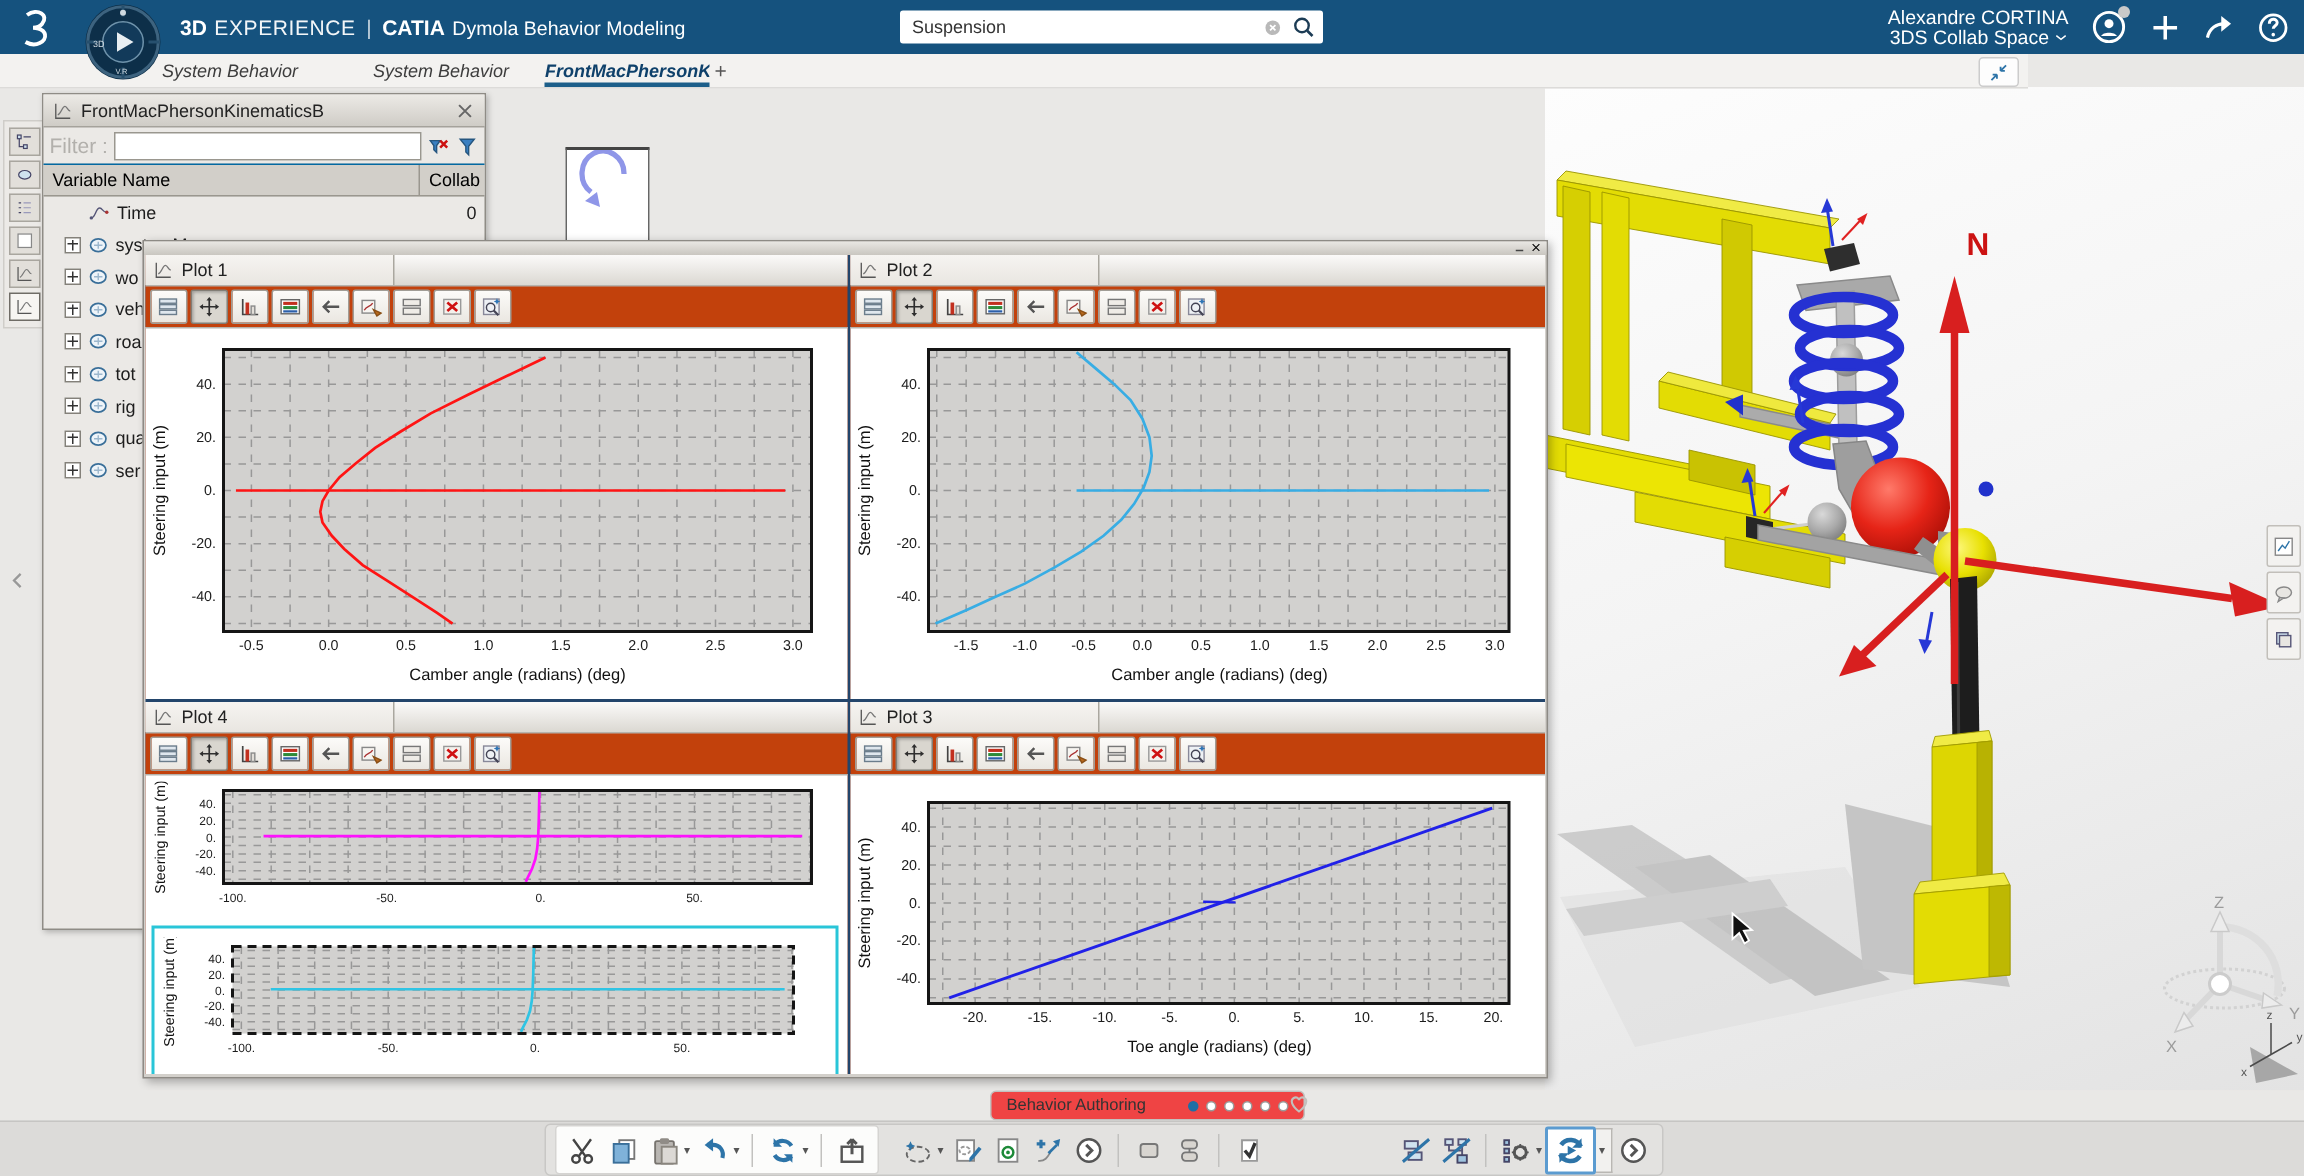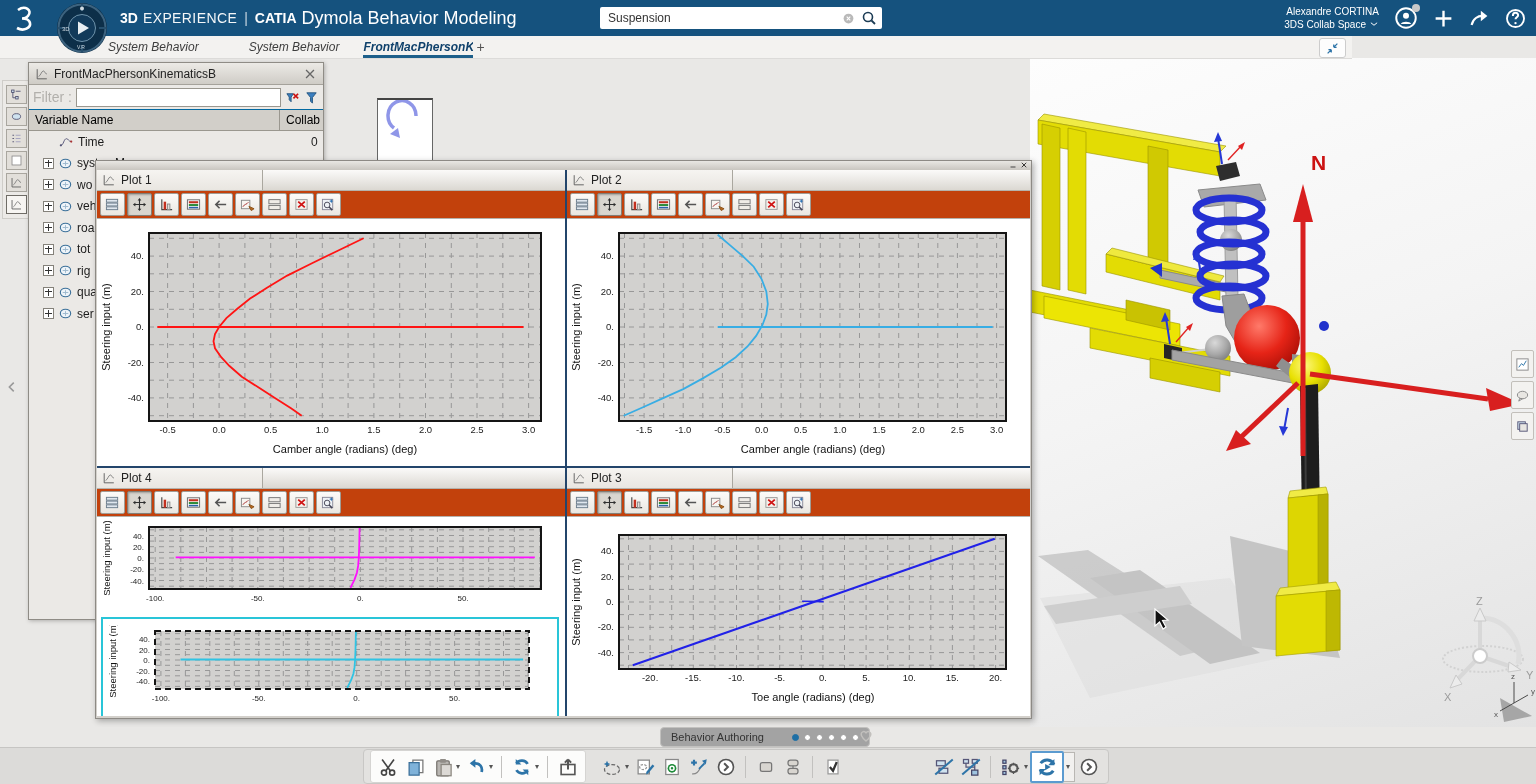--- a/index.html
+++ b/index.html
@@ -9,27 +9,27 @@
   [data-icon]{display:inline-flex;width:15px;height:15px;flex:none}
 
   
   .topbar{position:absolute;left:0;top:0;width:1536px;height:36px;background:#15527e;color:#fff;z-index:30}
   .logo3ds{position:absolute;left:8px;top:3px;width:38px;height:30px}
   .compass-logo{position:absolute;left:56px;top:2px;width:52px;height:52px;z-index:40}
   .brand{position:absolute;left:120px;top:0;height:36px;display:flex;align-items:center;font-size:14px;gap:5px;white-space:nowrap}
   .brand .b1,.brand .b3{font-weight:bold}
   .brand .b2{font-weight:normal;letter-spacing:.4px;opacity:.95}
   .brand .sep{opacity:.75;margin:0 2px}
-  .brand .b4{font-size:18px}
+  .brand .b4{font-size:13px}
   .search{position:absolute;left:600px;top:7px;width:282px;height:22px;background:#fff;border-radius:2px;display:flex;align-items:center}
   .search input{border:0;outline:0;flex:1;font-size:12px;padding-left:8px;color:#333;background:transparent;font-family:"Liberation Sans",sans-serif}
   .search .s-clear{width:13px;height:13px;margin-right:6px}
   .search .s-mag{width:16px;height:16px;margin-right:5px;color:#1c3c55}
   .userarea{position:absolute;right:10px;top:0;height:36px;display:flex;align-items:center;gap:15px}
-  .uinfo{text-align:right;font-size:10px;line-height:13px;white-space:nowrap}
+  .uinfo{text-align:right;font-size:13px;line-height:13px;white-space:nowrap}
   .uinfo .chev{display:inline-flex;width:10px;height:10px;vertical-align:-1px;margin-left:3px}
   .uico{width:21px;height:21px;position:relative;color:#fff}
   .uico.avatar{width:24px;height:24px}
   .uico .badge{position:absolute;right:-2px;top:-2px;width:8px;height:8px;border-radius:50%;background:#c9c9c9}
 
   
   .tabbar{position:absolute;left:0;top:36px;width:1352px;height:22px;background:#f3f2f0;border-bottom:1px solid #dcdbd9;
           display:flex;align-items:flex-end;font-size:12px;z-index:20}
   .tab{font-style:italic;color:#3d3d3d;padding-bottom:4px;white-space:nowrap}
   .tab.t0{margin-left:108px}
@@ -103,21 +103,21 @@
   #ch-2{height:88px;margin-top:4px}
   #ch-3{height:84px}
   #ch-4{height:192px;margin-top:6px}
   .sel-box{margin:8px 4px 0 2px;border:2px solid #29c5d8;background:#fff;padding:6px 6px 12px 2px}
   .grid{stroke:#989898;stroke-width:1;stroke-dasharray:5 5}
   .tick{fill:#1c1c1c}
   .alabel{fill:#111}
 
   
   .pillrow{position:absolute;left:0;top:727px;width:1536px;height:20px;background:#e9e8e6;z-index:10}
-  .pill{position:absolute;left:660px;top:0;width:188px;height:18px;background:#a3a3a3;border:1px solid #c2c1bf;border-radius:4px;
+  .pill{position:absolute;left:660px;top:0;width:188px;height:18px;background:#ef4444;border:1px solid #c2c1bf;border-radius:4px;
         display:flex;align-items:center;gap:8px;padding:0 10px;font-size:11px;color:#333}
   .dots{display:flex;gap:5px;margin-left:auto}
   .dot{width:7px;height:7px;border-radius:50%;border:1px solid #9a9a9a;background:#fff;box-sizing:border-box}
   .dot.on{background:#1e6fa5;border-color:#1e6fa5}
   .pill-heart{position:absolute;left:858px;top:1px;width:16px;height:16px}
 
   .btmbar{position:absolute;left:0;top:747px;width:1536px;height:37px;background:#dcdbd9;border-top:1px solid #c6c5c3;z-index:10}
   .bt{position:absolute;left:363px;top:1px;height:33px;display:flex;align-items:center;background:#e3e2e0;
       border:1px solid #c8c7c5;border-radius:4px;padding:0 6px}
   .bt-group{display:flex;align-items:center}

